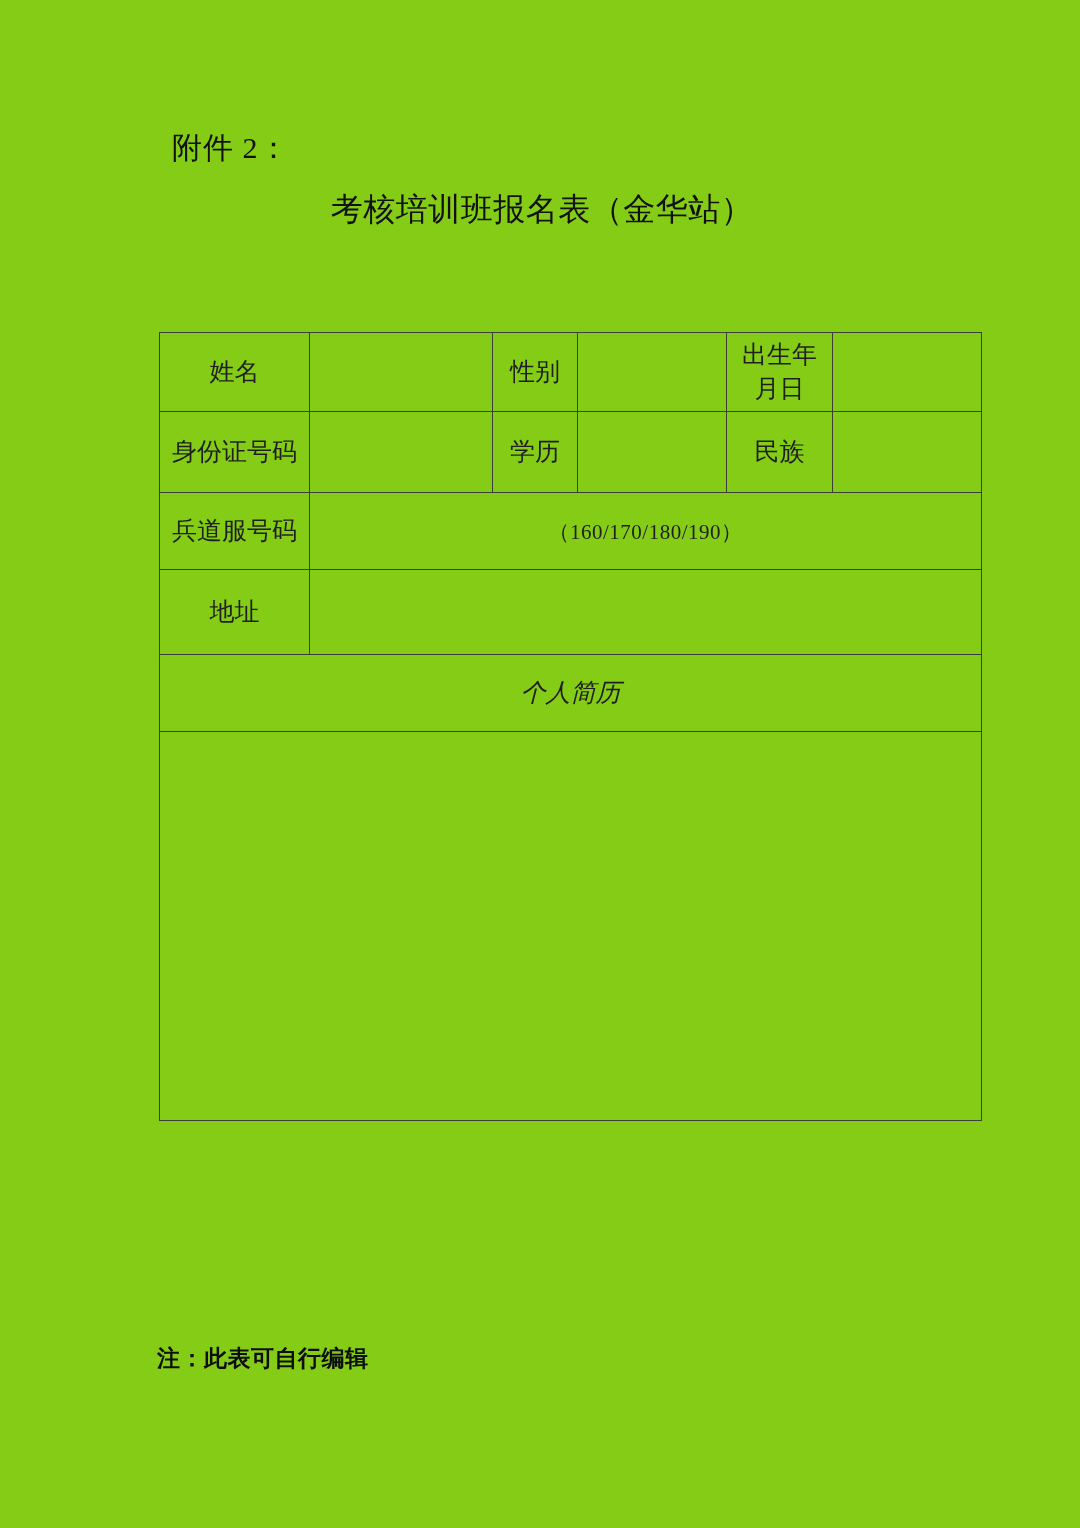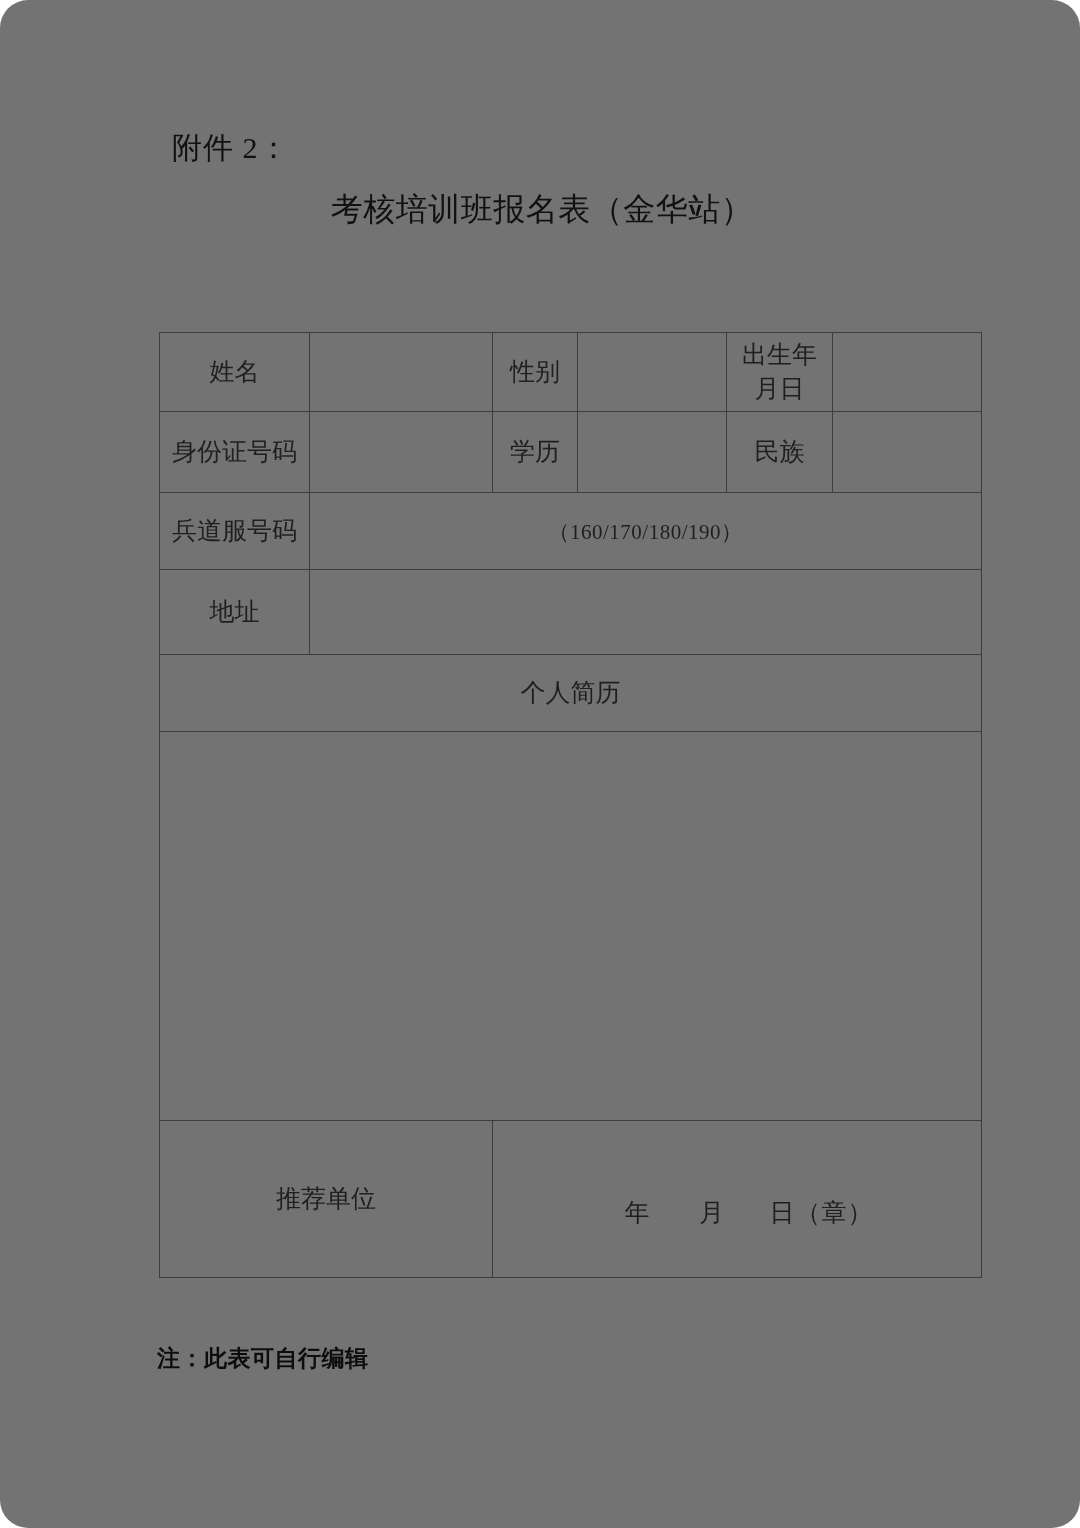--- a/index.html
+++ b/index.html
@@ -13,22 +13,21 @@
     height: 1528px;
     position: relative;
     font-family: "Liberation Serif", "DejaVu Serif", serif;
     color: #1a1a1a;
     overflow: hidden;
   }
 
   .page {
     position: absolute;
     inset: 0;
-    background: #737373;
-    border-radius: 28px;
+    background: #84cc16;
   }
 
   
   .attachment-label {
     position: absolute;
     left: 172px;
     top: 128px;
     font-size: 30px;
     letter-spacing: 1px;
     color: #111;
@@ -79,21 +78,21 @@
   }
   .value-cell {
     text-align: center;
   }
 
   .r-name td      { height: 70px; }
   .r-id td        { height: 72px; }
   .r-project td   { height: 70px; }
   .r-size td      { height: 68px; }
   .r-address td   { height: 76px; }
-  .r-resume-head td { height: 68px; }
+  .r-resume-head td { height: 68px; font-style: italic; }
   .r-resume-body td { height: 380px; vertical-align: top; }
   .r-recommend td { height: 148px; }
 
   .size-note {
     font-size: 21px;
     letter-spacing: 0.5px;
     white-space: nowrap;
   }
 
   .resume-title {
@@ -187,31 +186,19 @@
       </tr>
 
       <tr class="r-resume-head">
         <td class="resume-title" colspan="6">个人简历</td>
       </tr>
 
       <tr class="r-resume-body">
         <td class="value-cell" colspan="6"></td>
       </tr>
 
-      <tr class="r-recommend">
-        <td class="recommend-label" colspan="2">推荐单位</td>
-        <td class="sign-cell" colspan="4">
-          <span class="sign-line">
-            <span>年</span>
-            <span class="sign-gap"></span>
-            <span>月</span>
-            <span class="sign-gap-sm"></span>
-            <span>日（章）</span>
-          </span>
-        </td>
-      </tr>
 
     </tbody>
   </table>
 
   <div class="footer-note">注：此表可自行编辑</div>
 
 </div>
 
 </body></html>

